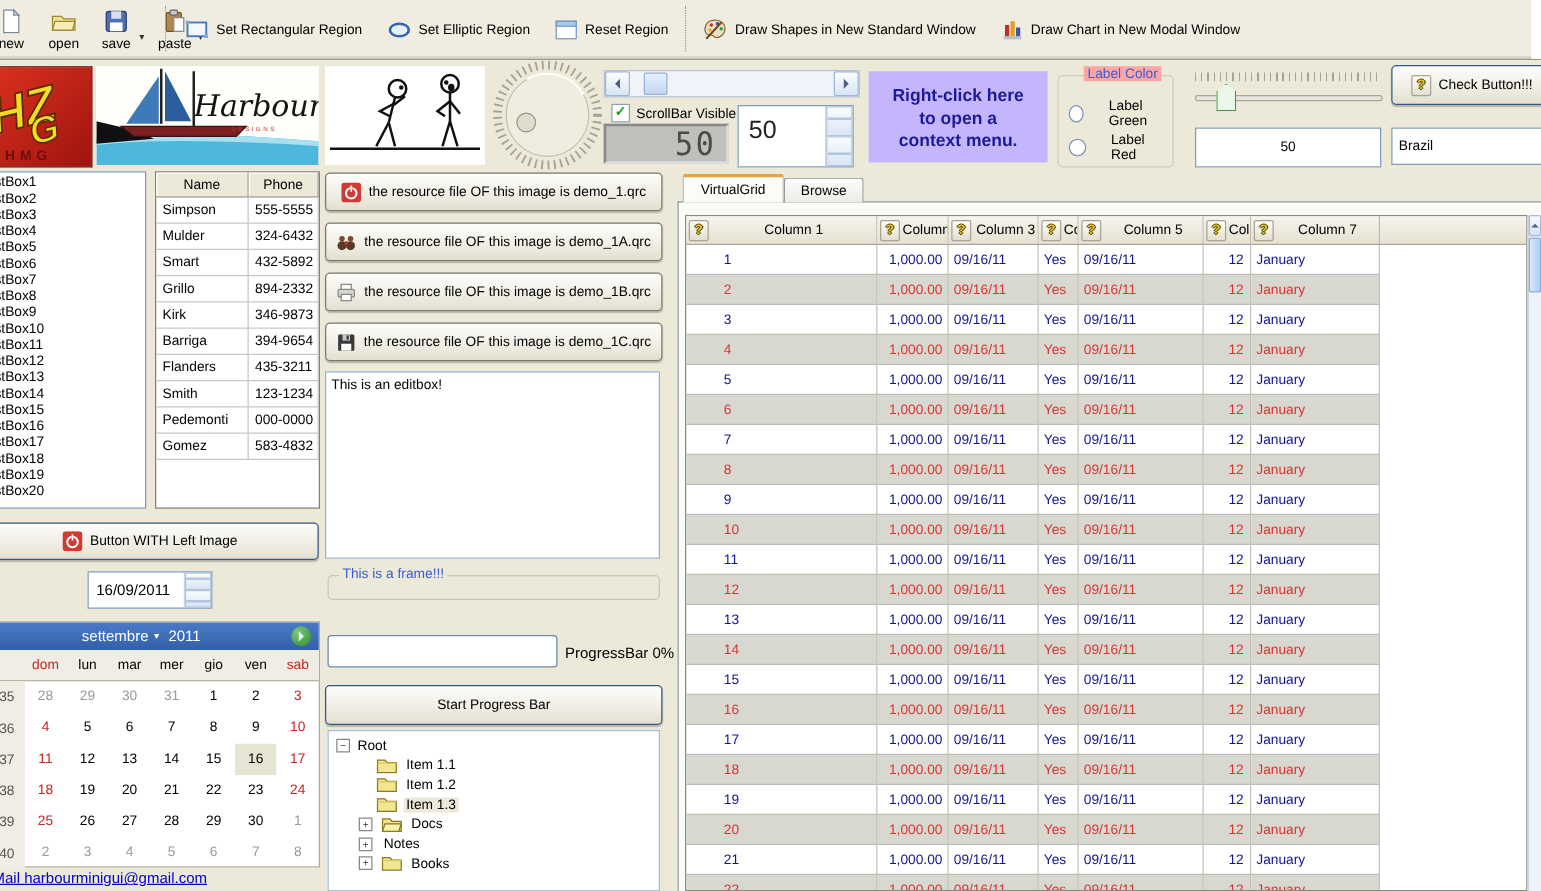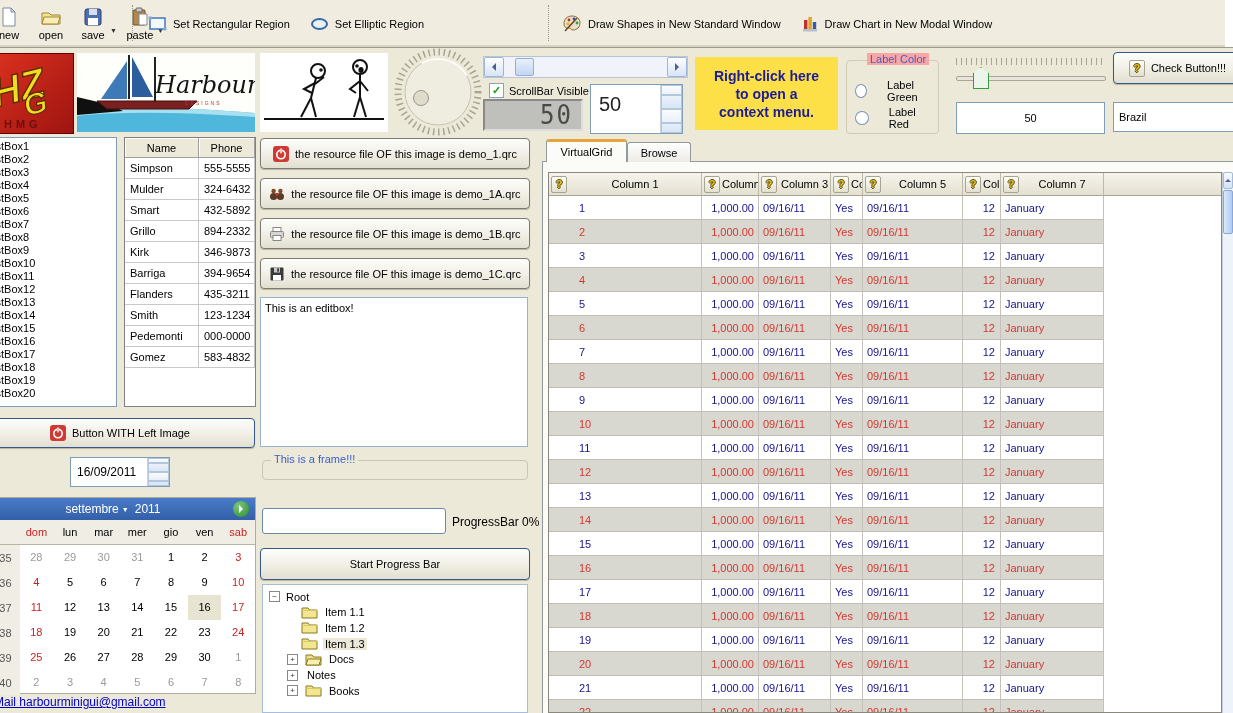--- a/index.html
+++ b/index.html
@@ -43,21 +43,21 @@
   #chkrow{left:489px;top:83px;display:flex;align-items:center;gap:5px;}
   #chkbox{width:13px;height:13px;background:#fff;border:1px solid #8DA0B4;display:flex;align-items:center;justify-content:center;
     color:#17A017;font-weight:bold;font-size:11px;line-height:11px;}
   #lcd{left:483px;top:99px;width:100px;height:32px;background:#BFBFBB;border:2px inset #DDD;
     display:flex;align-items:center;justify-content:flex-end;padding-right:8px;box-sizing:border-box;}
   #lcd span{font-family:"DejaVu Sans Mono",monospace;font-size:24px;color:#4A4A46;transform:scaleY(1.08);letter-spacing:2px;}
   #spinner{left:590px;top:84px;width:91px;height:48px;background:#fff;border:1px solid #7F9DB9;display:flex;}
   #spinner .val{flex:1;font-size:20px;padding:8px 0 0 8px;color:#222;}
   .spin-btns{width:21px;display:flex;flex-direction:column;border-left:1px solid #C6D3E2;}
   .spin-btns div{flex:1;background:linear-gradient(#FAFCFE,#D9E5F5);border:1px solid #B2C6E0;display:flex;align-items:center;justify-content:center;}
-  #ylabel{left:695px;top:57px;width:143px;height:73px;background:#fde047;color:#1C1C96;font-weight:bold;font-size:14px;
+  #ylabel{left:695px;top:57px;width:143px;height:73px;background:#c4b5fd;color:#1C1C96;font-weight:bold;font-size:14px;
     display:flex;flex-direction:column;align-items:center;justify-content:center;line-height:18px;}
   #grp-labelcolor{left:846px;top:60px;width:91px;height:72px;border:1px solid #CFCDB8;border-radius:4px;}
   #grp-labelcolor .legend{position:absolute;top:-8px;left:20px;background:#fca5a5;padding:0 3px;color:#3B5ECC;}
   .radio-row{position:absolute;left:8px;display:flex;align-items:center;gap:20px;}
   .radio{width:12px;height:12px;border-radius:50%;background:#fff;border:1px solid #7A94B8;}
   #slider{left:956px;top:58px;width:148px;height:32px;}
   #slider .ticks{position:absolute;left:0;top:0;width:148px;height:7px;
     background:repeating-linear-gradient(90deg,#A7A496 0 1px,transparent 1px 5px);}
   #slider .track{position:absolute;left:0;top:18px;width:148px;height:3px;background:#E8E6DC;border:1px solid #A8A698;border-radius:2px;}
   #slider .thumb{position:absolute;left:17px;top:9px;width:14px;height:20px;background:#EAF6EA;border:1px solid #3C9A3C;
@@ -188,20 +188,27 @@
             <rect x="15.5" y="11.5" width="3" height="3" fill="#88AACC"></rect>
           </svg>
         <span>Set Rectangular Region</span>
       </div>
       <div class="tb-flat">
         <svg width="19" height="14" viewBox="0 0 19 14">
             <ellipse cx="9.5" cy="7" rx="7.5" ry="5" fill="#E8F0FA" stroke="#3366AA" stroke-width="2"></ellipse>
           </svg>
         <span>Set Elliptic Region</span>
       </div>
+      <div class="tb-flat">
+        <svg width="18" height="16" viewBox="0 0 18 16">
+            <rect x="1" y="1" width="16" height="14" fill="#fff" stroke="#7799BB"></rect>
+            <rect x="1" y="1" width="16" height="4" fill="#A8CCE8" stroke="#7799BB"></rect>
+          </svg>
+        <span>Reset Region</span>
+      </div>
     </div>
     <div class="tb-sep abs" style="left:545px;top:5px;"></div>
     <div class="tb-group" style="left:552px;">
       <div class="tb-flat">
         <svg width="20" height="19" viewBox="0 0 20 19">
             <path d="M10 2c5 0 8 3 8 7s-3 7-7 7c-2 0-2-2-4-2s-5 0-5-4c0-5 3-8 8-8z" fill="#EADFC8" stroke="#8A6A34"></path>
             <circle cx="7" cy="6" r="1.4" fill="#C03030"></circle>
             <circle cx="12" cy="5" r="1.4" fill="#3050B0"></circle>
             <circle cx="15" cy="9" r="1.4" fill="#30A040"></circle>
             <circle cx="6" cy="10" r="1.4" fill="#E0B020"></circle>

